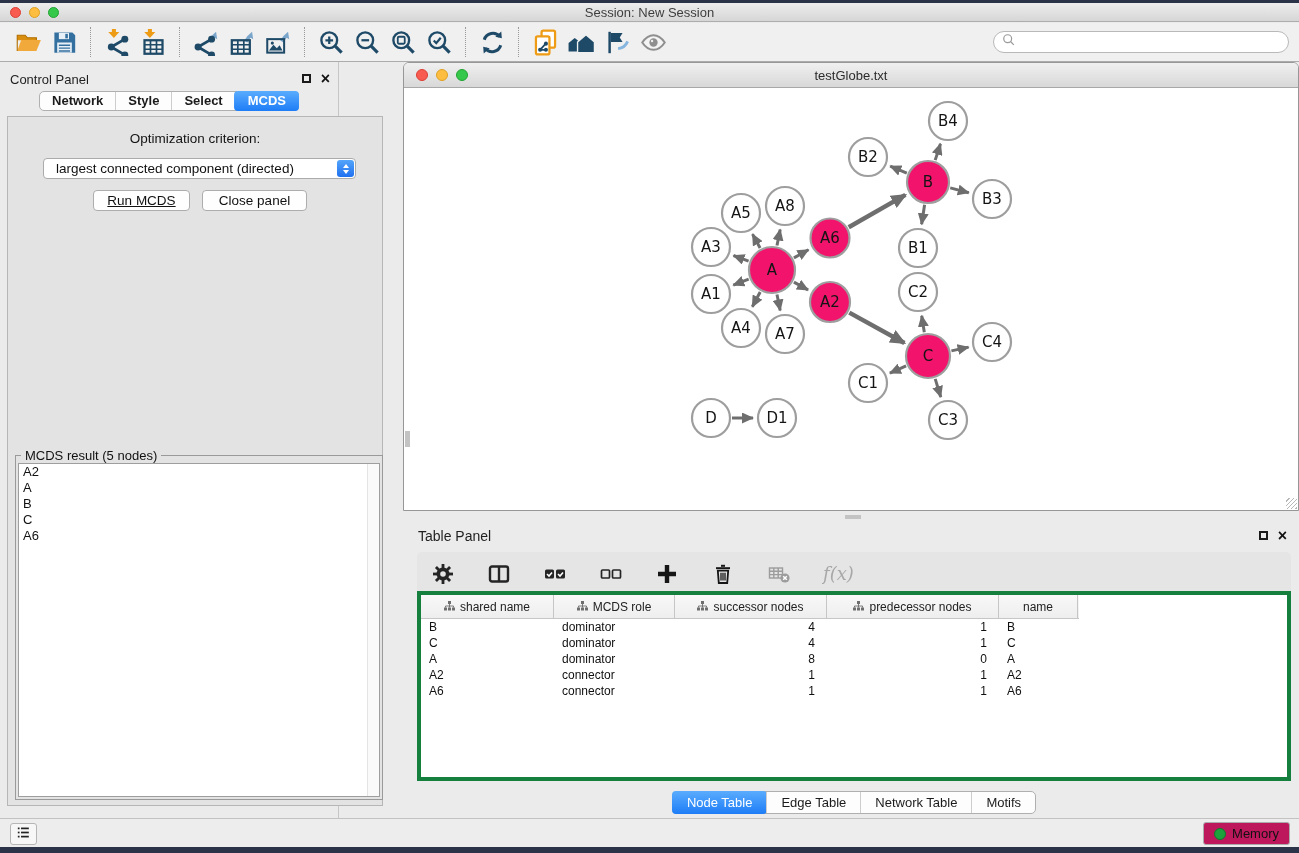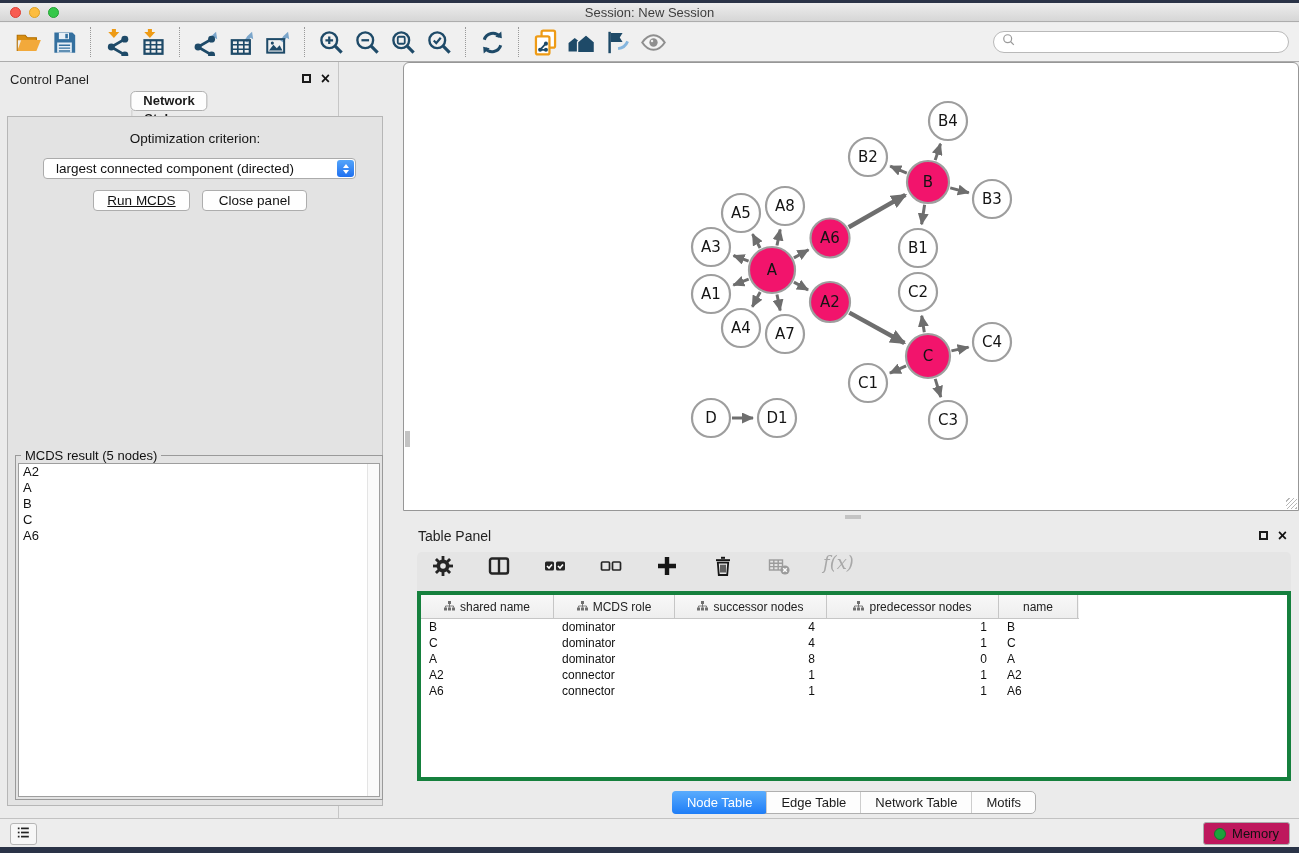--- a/index.html
+++ b/index.html
@@ -36,21 +36,21 @@
   .close-ico { position:absolute; font-size:16px; font-weight:700; color:#111; line-height:14px; }
   #cp-float { right:27px; top:12px; } #cp-close { right:8px; top:10px; }
   .seg-control { display:inline-flex; height:20px; background:#FDFDFD;
     border:1px solid #AFAFAF; border-radius:5px; }
   .seg { padding:0 12px; line-height:18px; font-size:13px; font-weight:600; color:#1B1B1B;
     border-left:1px solid #CDCDCD; background:transparent; white-space:nowrap; }
   .seg:first-child { border-left:none; border-radius:4px 0 0 4px; }
   .seg:last-child { border-radius:0 4px 4px 0; }
   .seg.selected { background:linear-gradient(#5AACFD,#1E7DF7); color:#fff;
     border-radius:4px; border-left-color:transparent; margin:-1px; padding:1px 13px 0; }
-  #cp-tabs { position:absolute; left:50%; transform:translateX(-50%); top:29px;flex-direction:column; }
+  #cp-tabs { position:absolute; left:50%; transform:translateX(-50%); top:29px; }
   #cp-body { position:absolute; left:7px; top:54px; width:376px; height:690px;
     background:#E3E3E3; border:1px solid #B6B6B6; }
   #opt-label { position:absolute; left:0; right:0; top:14px; text-align:center; font-size:13.5px; color:#141414; }
   #criterion-select { position:absolute; left:35px; top:41px; width:313px; height:21px;
     background:#fff; border:1px solid #ABABAB; border-radius:4px; font-size:13.5px; color:#111;
     display:flex; align-items:center; padding-left:12px; }
   #criterion-stepper { position:absolute; right:1px; top:1px; bottom:1px; width:17px;
     background:linear-gradient(#54A5FA,#1F70F0); border-radius:3px;
     display:flex; flex-direction:column; align-items:center; justify-content:center; gap:2px; }
   .tri-up   { width:0; height:0; border-left:3.5px solid transparent; border-right:3.5px solid transparent; border-bottom:4.5px solid #fff; }
@@ -77,21 +77,21 @@
   #net-vthumb { position:absolute; left:1px; top:368px; width:5px; height:16px; background:#C3C3C3; }
   #net-grip { position:absolute; right:1px; bottom:1px; width:11px; height:11px;
     background:repeating-linear-gradient(135deg, transparent 0 2px, #B7B7B7 2px 3px); }
   #net-hthumb { position:absolute; left:845px; top:512px; width:16px; height:4px; background:#C3C3C3; }
 
   
   #tp-title { position:absolute; left:418px; top:525px; font-size:14px; color:#1F1F1F; }
   #tp-float { left:auto; right:31px; top:528px; }
   #tp-close { left:auto; right:12px; top:526px; }
   #tp-toolbar { position:absolute; left:417px; top:549px; width:874px; height:43px;
-    background:#E5E5E5; border-radius:5px; display:flex; padding:0 12px; gap:28px; }
+    background:#E5E5E5; border-radius:5px; display:flex; align-items:center; padding:0 12px; gap:28px; }
   .tpbtn { width:28px; height:28px; display:flex; align-items:center; justify-content:center; }
   .tpbtn svg { width:24px; height:24px; }
   #fx-label { font-family:"DejaVu Serif", serif; font-style:italic; font-size:18px; color:#A8A8A8; margin-left:2px; }
   #tp-table { position:absolute; left:417px; top:588px; width:874px; height:190px;
     background:#fff; border:4px solid #15803d; overflow:hidden; }
   #tp-thead { display:flex; height:24px; background:linear-gradient(#F8F8F8,#EEEEEE);
     border-bottom:1px solid #C6C6C6; width:658px; }
   .th { display:flex; align-items:center; justify-content:center; gap:5px; font-size:12px;
     color:#222; border-right:1px solid #C6C6C6; height:100%; }
   .tr { display:flex; height:16px; align-items:center; }
@@ -306,20 +306,28 @@
               <div class="result-item">C</div>
               <div class="result-item">A6</div>
             </div>
           <div id="result-scroll"></div>
         </div>
       </div>
     </div>
   </div>
 
   <div id="net-window">
+    <div id="net-titlebar">
+      <div id="net-traffic" class="traffic">
+        <div class="light red"></div>
+        <div class="light yellow"></div>
+        <div class="light green"></div>
+      </div>
+      <div id="net-title">testGlobe.txt</div>
+    </div>
     <svg id="graph-svg" width="894" height="422" viewBox="0 0 894 422">
         <defs>
           <marker id="arr" markerUnits="userSpaceOnUse" markerWidth="13" markerHeight="11" refX="11" refY="5.5" orient="auto">
             <path d="M0 0L12 5.5L0 11Z" fill="#6E6E6E"></path>
           </marker>
           <marker id="arrB" markerUnits="userSpaceOnUse" markerWidth="17" markerHeight="14" refX="14" refY="7" orient="auto">
             <path d="M0 0L16 7L0 14Z" fill="#6E6E6E"></path>
           </marker>
         </defs>
         <line x1="344.7" y1="190.2" x2="329.3" y2="196.2" stroke="#6E6E6E" stroke-width="3" marker-end="url(#arr)"></line>

